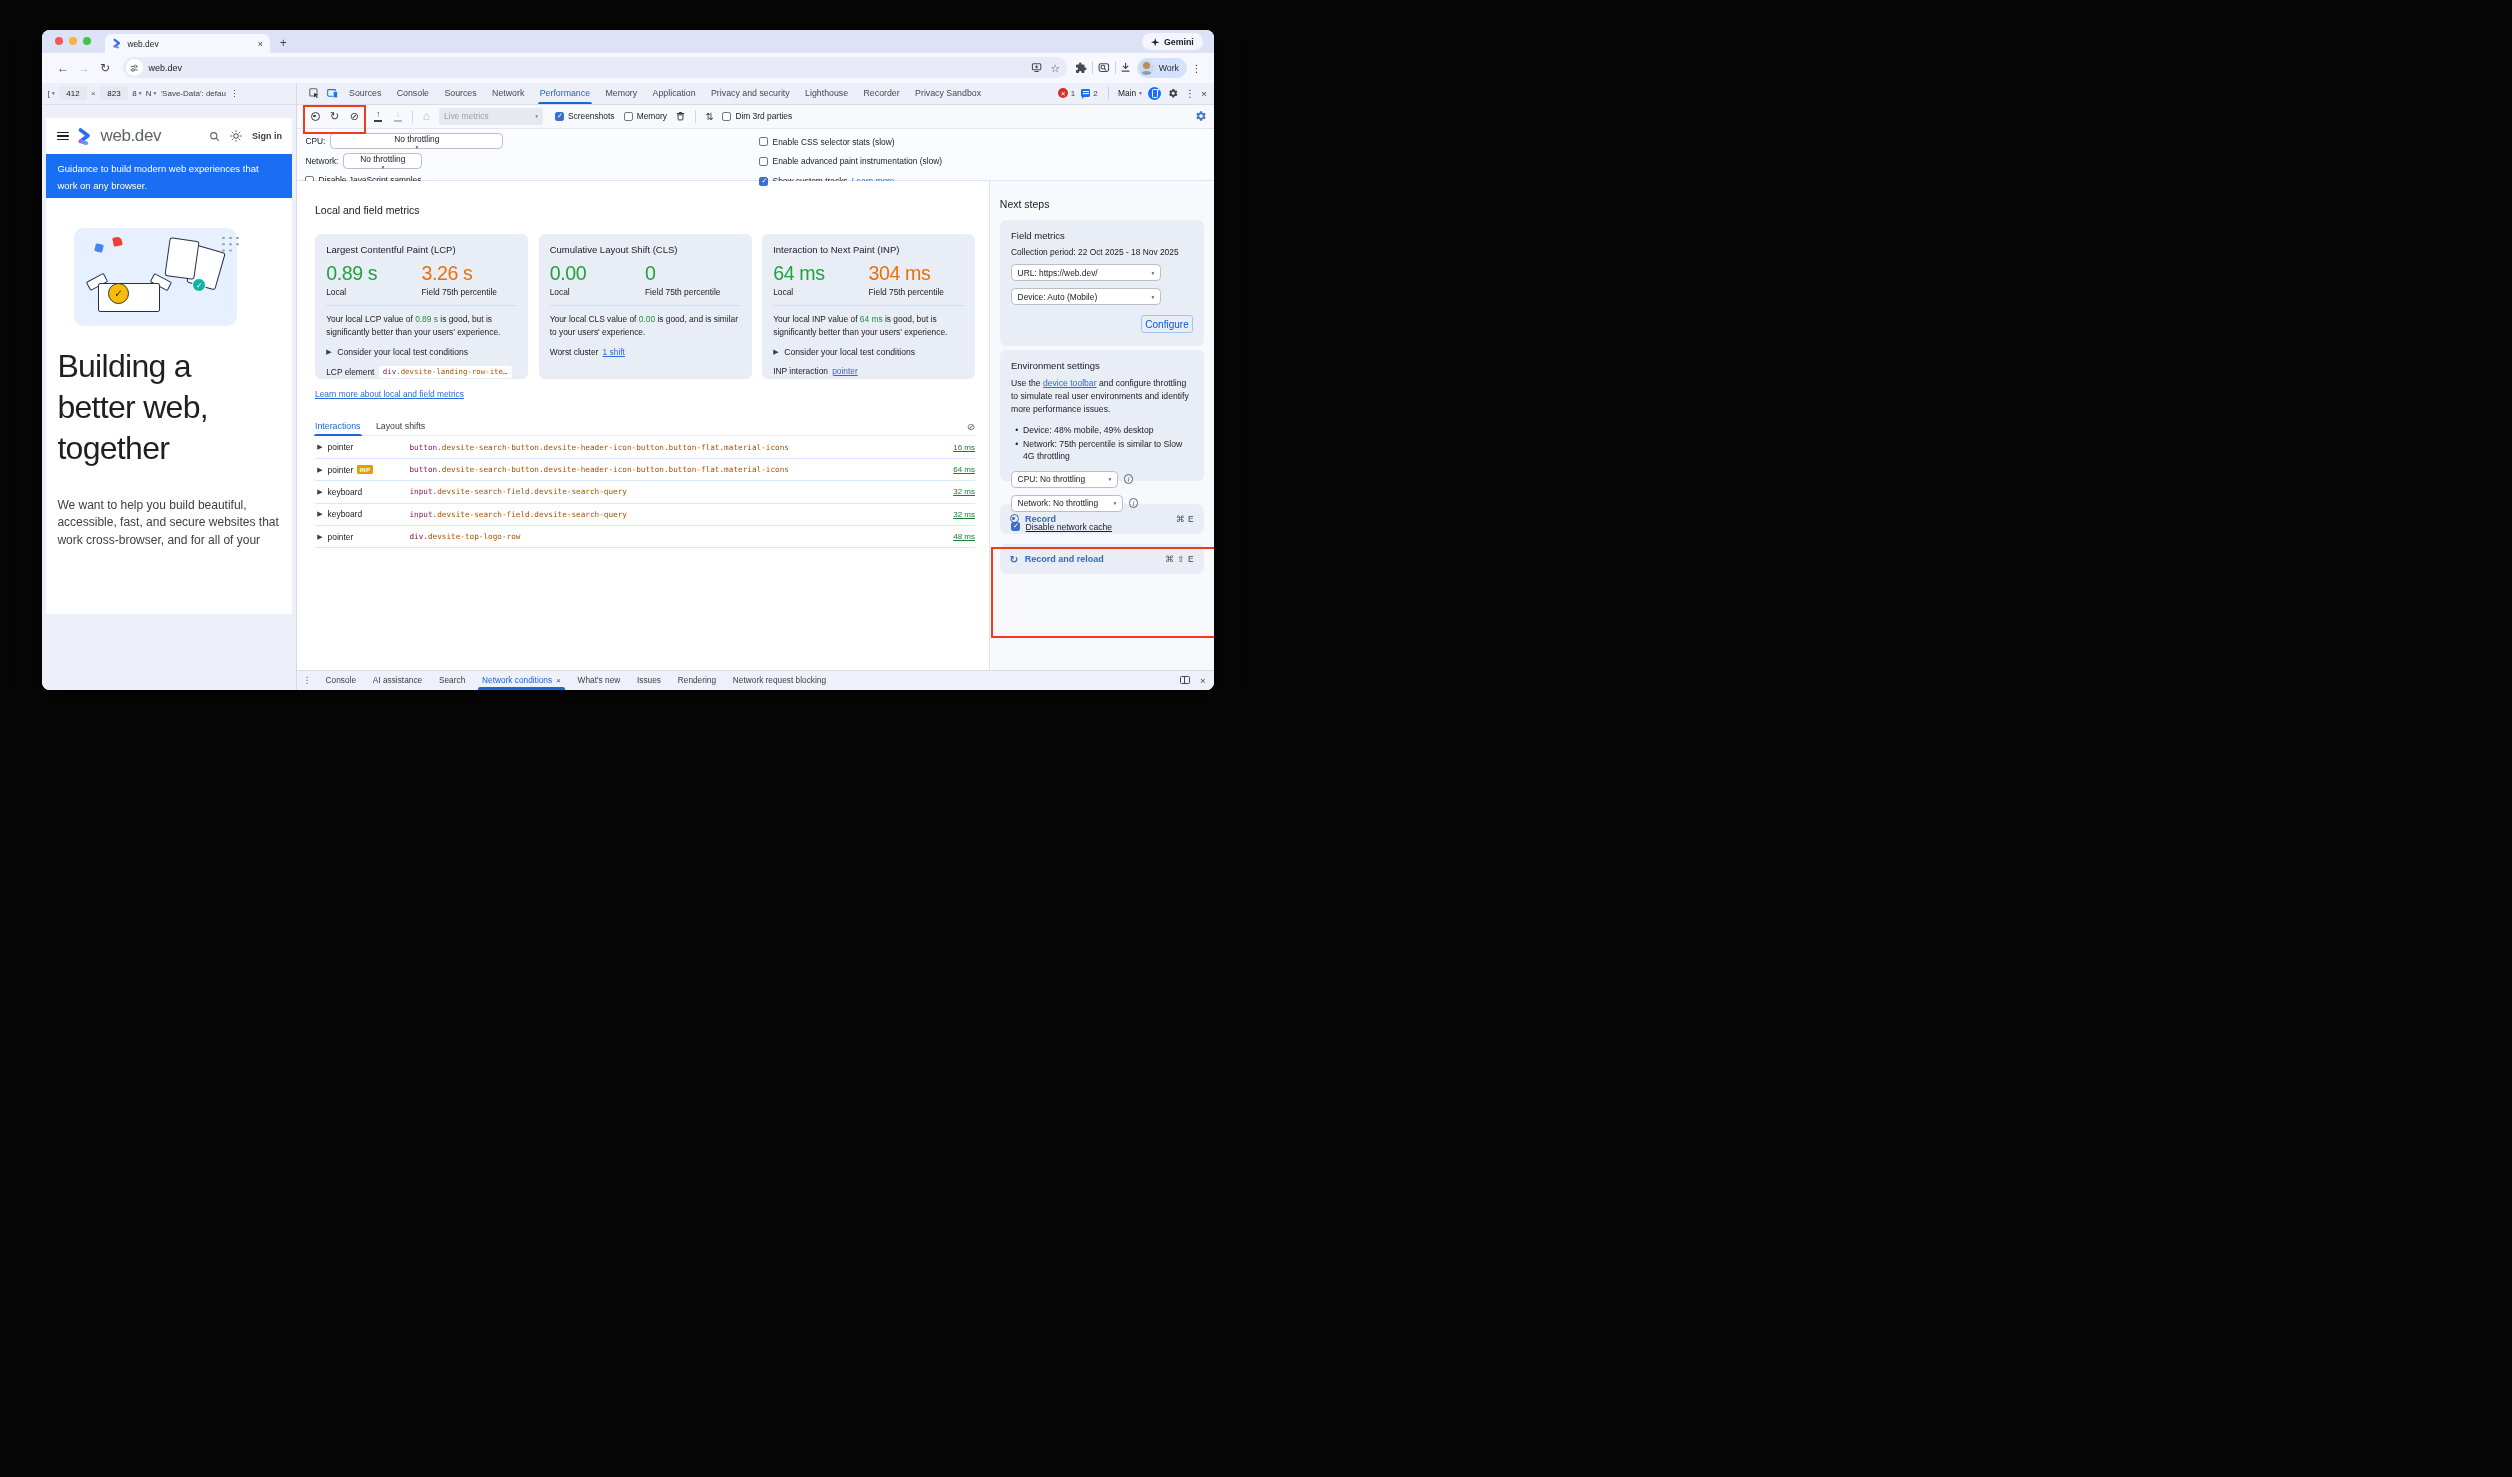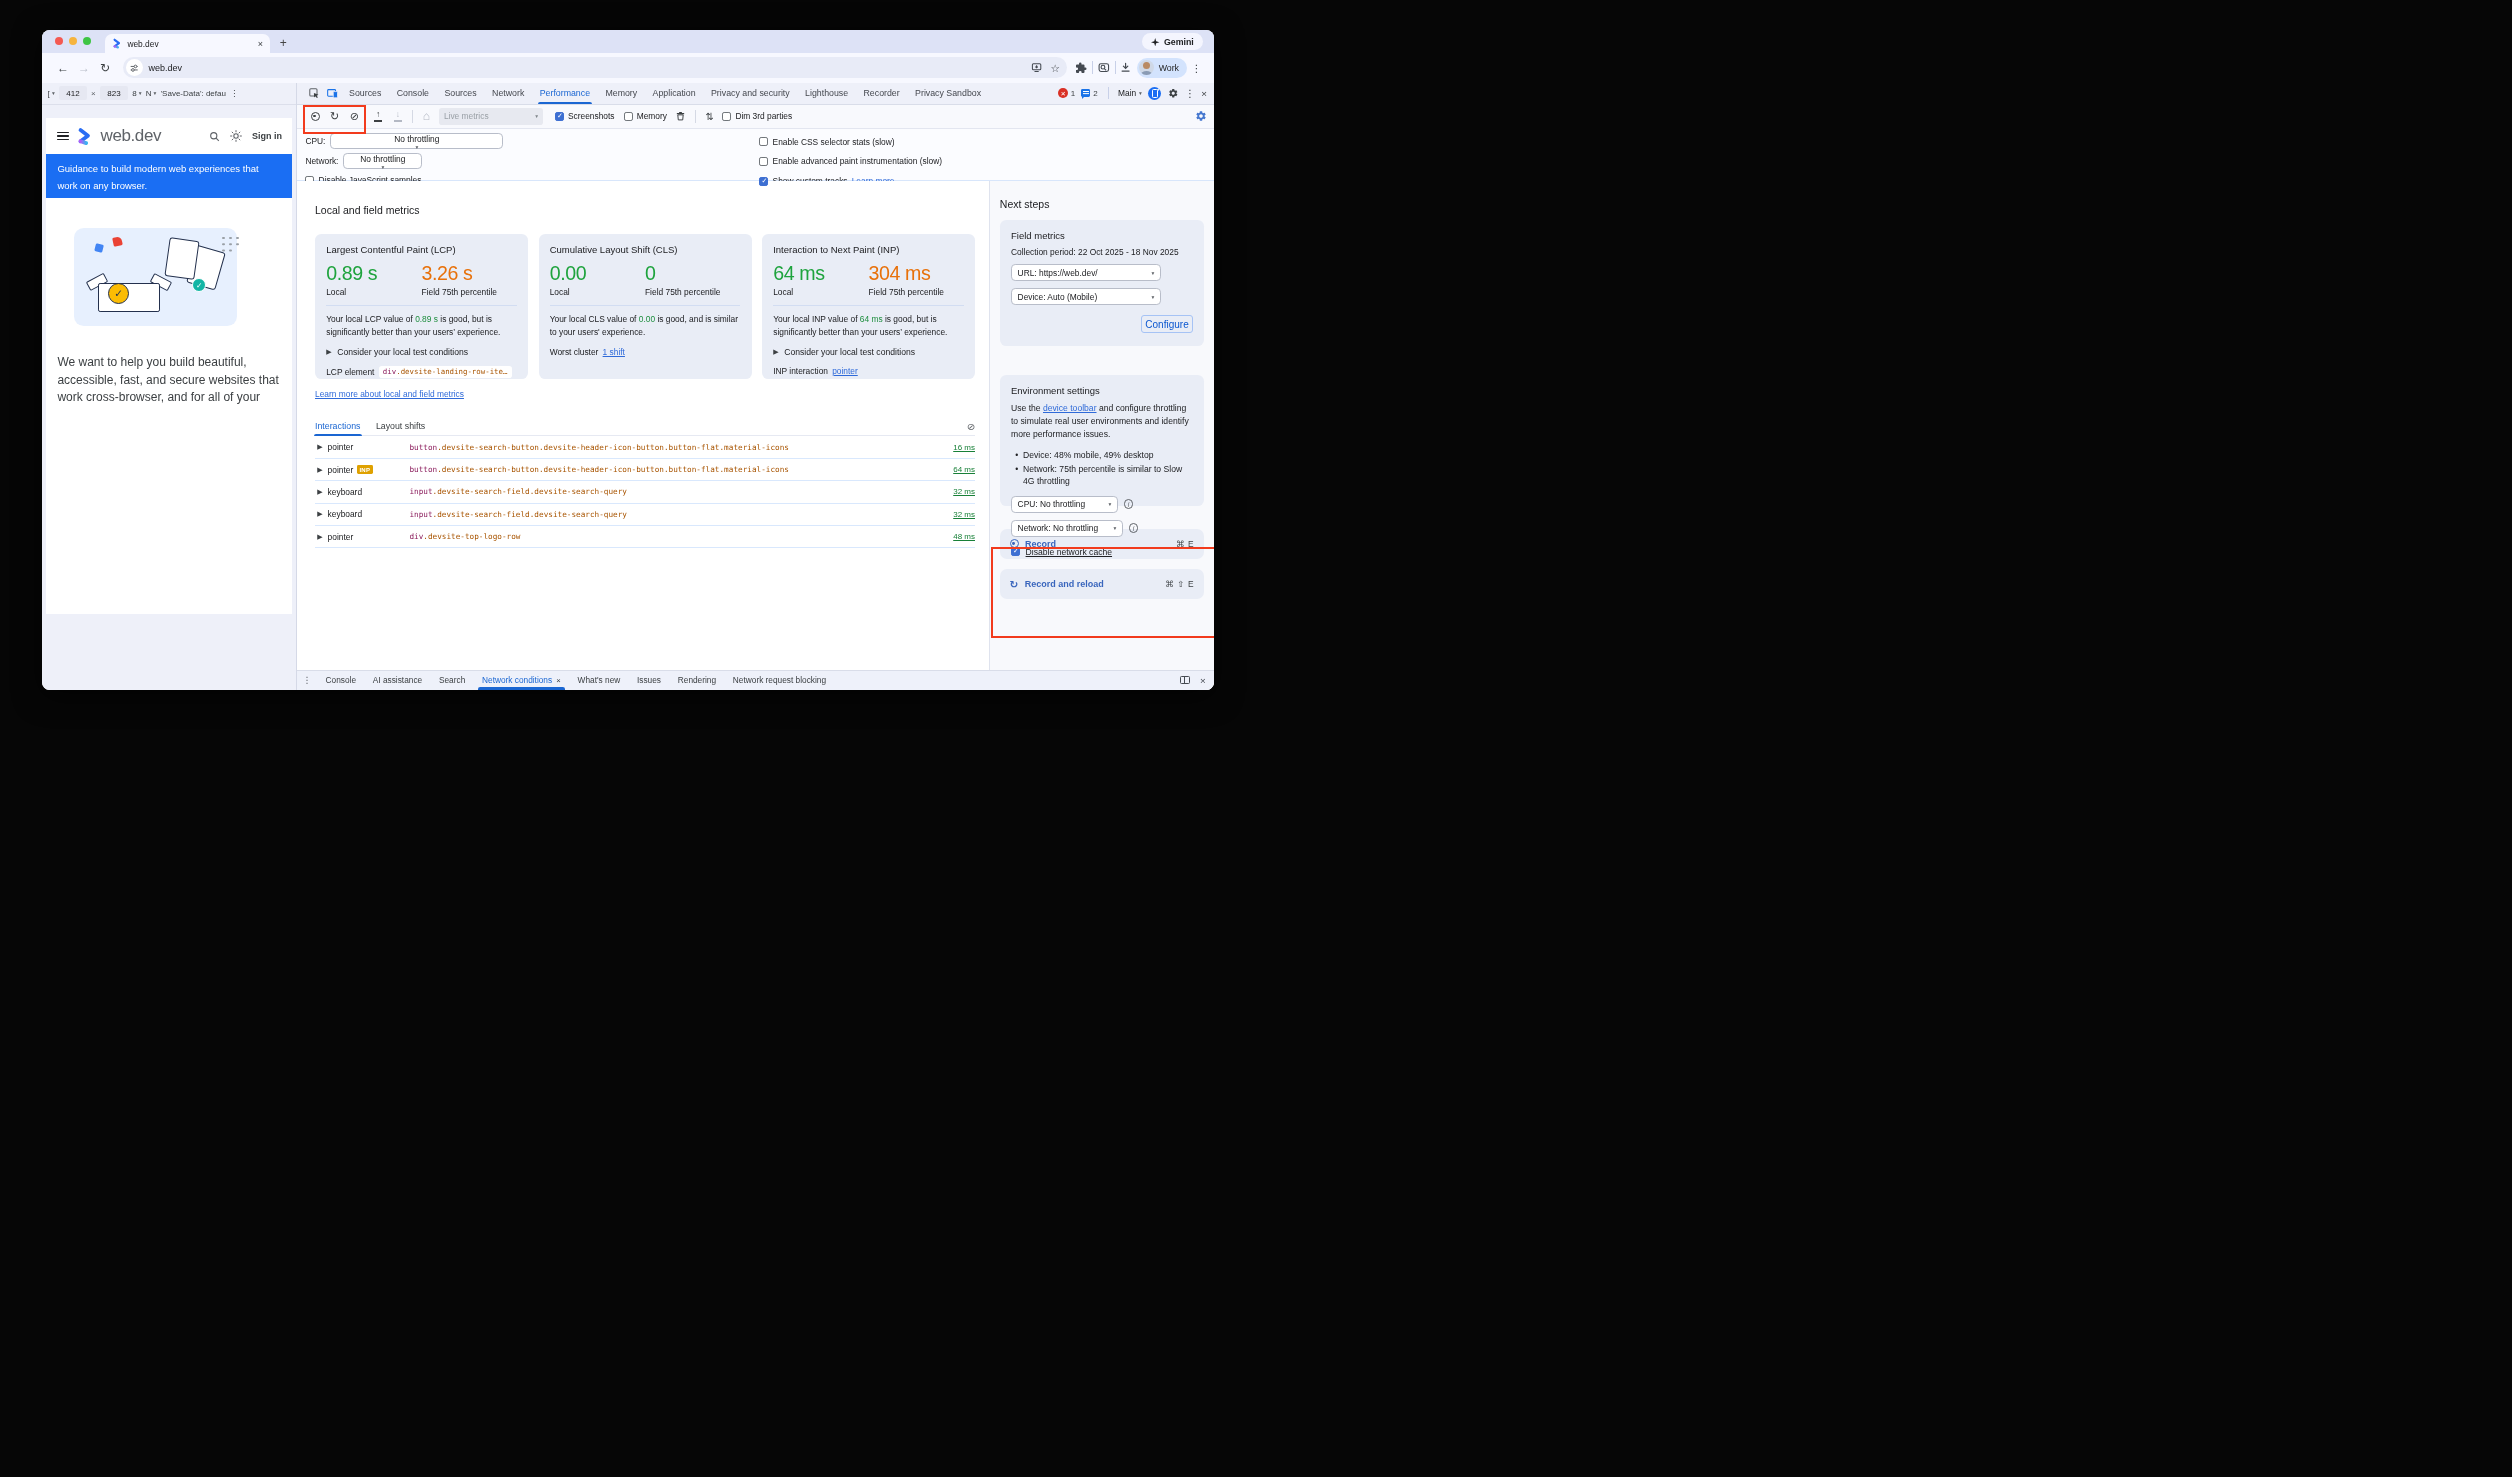--- a/index.html
+++ b/index.html
@@ -204,21 +204,21 @@
     border-radius:1.4px; letter-spacing:0.2px; }
   .iselector { flex:1; min-width:0; font-family:"DejaVu Sans Mono",monospace; font-size:7.7px;
     white-space:nowrap; overflow:hidden; text-overflow:ellipsis; }
   .itime { font-size:8px; color:#188038; margin-left:8.4px; white-space:nowrap;text-decoration:underline; }
 
   
   .dt-sidebar { width:225px; background:#f8f9fc; border-left:0.7px solid #dfe3ee; padding:0 9.8px; position:relative; }
   .sb-heading { margin-top:17px; font-size:10.5px; font-weight:500; color:#202124; }
   .sb-card { background:#e9edf6; border-radius:6.3px; padding:9.8px 11.2px; }
   .sb-card.fm { margin-top:10.5px; height:126px; }
-  .sb-card.env { margin-top:29px; height:131px; }
+  .sb-card.env { margin-top:4px; height:131px; }
   .sb-title { font-size:9.5px; font-weight:500; color:#202124; }
   .sb-line { font-size:8.4px; color:#202124; margin-top:6.3px; }
   .sb-select { background:#fff; border:0.7px solid #b8bdc9; border-radius:4.2px; height:17px; display:flex;
     align-items:center; justify-content:space-between; padding:0 5.6px; font-size:8.4px; color:#202124; margin-top:7px; }
   .w170 { width:150px;justify-content:space-between; } .w152 { width:107px; } .w160 { width:112px; }
   .configure-btn { margin-top:9.8px; margin-left:auto; width:52px; height:18px; border:0.7px solid #a6c3f5;
     border-radius:3px; color:#0b57d0; font-size:10px; display:flex; align-items:center; justify-content:center;
     background:transparent; }
   .env-body { font-size:8.6px; line-height:1.55; color:#202124; margin-top:5.6px; }
   .env-bullets { margin-top:7px; padding-left:4.2px; }
@@ -418,20 +418,25 @@
             <span class="ill-sq"></span>
             <span class="ill-red"></span>
             <span class="ill-flapL"></span>
               <span class="ill-flapR"></span>
             <span class="ill-box"></span>
             <span class="ill-coin">✓</span>
             <span class="ill-paper1"><span class="ill-line"></span><span class="ill-line"></span><span class="ill-line" style="width:70%"></span></span>
             <span class="ill-paper2"><span class="ill-line"></span><span class="ill-line"></span><span class="ill-line" style="width:70%"></span></span>
             <span class="ill-check">✓</span>
           </div>
+          <div class="page-heading">
+            <div>Building a</div>
+            <div>better web,</div>
+            <div>together</div>
+          </div>
           <div class="page-para">We want to help you build beautiful, accessible, fast, and secure websites that work cross-browser, and for all of your</div>
         </div>
       </div>
     </div>
 
     <div class="devtools">
 
       <div class="dt-tabs">
         <span class="dt-tabico">
           <svg width="10.5" height="10.5" viewBox="0 0 16 16">

